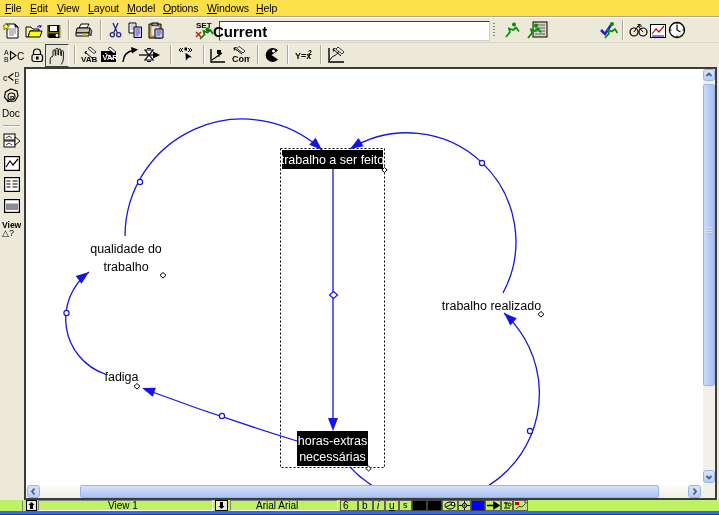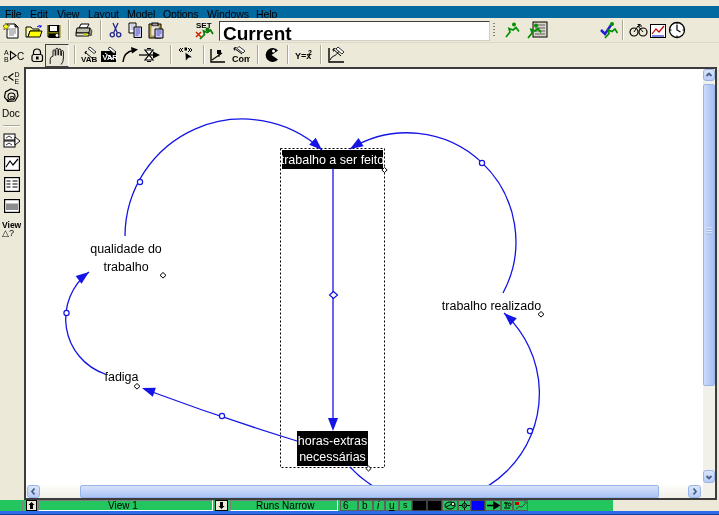--- a/index.html
+++ b/index.html
@@ -3,41 +3,41 @@
 <style>
 html,body{margin:0;padding:0}
 body{width:719px;height:515px;background:#ece9d8;font-family:"Liberation Sans",sans-serif;position:relative;overflow:hidden}
 .abs{position:absolute}
 .menu span{position:absolute;top:2px;font-size:10.5px;color:#000;letter-spacing:-0.1px}
 .menu u{text-decoration:underline}
 .sep1{position:absolute;width:2px;background:linear-gradient(90deg,#aca899 0 1px,#fff 1px 2px)}
 </style></head>
 <body>
 
-<div class="menu abs" style="left:0;top:6px;width:719px;height:18px;background:#0369a1">
+<div class="menu abs" style="left:0;top:0;width:719px;height:18px;background:#fde047">
 <span style="left:5px"><u>F</u>ile</span>
 <span style="left:30px"><u>E</u>dit</span>
 <span style="left:57px"><u>V</u>iew</span>
 <span style="left:88px"><u>L</u>ayout</span>
 <span style="left:127px"><u>M</u>odel</span>
 <span style="left:163px"><u>O</u>ptions</span>
 <span style="left:207px"><u>W</u>indows</span>
 <span style="left:256px"><u>H</u>elp</span>
 <div class="abs" style="left:0;top:16px;width:719px;height:1px;background:#aca899"></div>
 <div class="abs" style="left:0;top:17px;width:719px;height:1px;background:#fff"></div>
 </div>
 
 <div id="row1" class="abs" style="left:0;top:18px;width:719px;height:25px;background:#ece9d8">
 <div class="abs" style="left:0;top:24px;width:719px;height:1px;background:#dcd8c8"></div>
 <div class="sep1" style="left:68px;top:2px;height:20px"></div>
 <div class="sep1" style="left:100px;top:2px;height:20px"></div>
 <div class="sep1" style="left:622px;top:2px;height:20px"></div>
 
 <div class="abs" style="left:219px;top:3px;width:269px;height:18px;background:#fff;border:1px solid #404040;border-right-color:#d4d0c8;border-bottom-color:#d4d0c8"></div>
-<span class="abs" style="left:223px;top:5px;font-size:19px;font-weight:bold;color:#000">Current</span>
+<span class="abs" style="left:213px;top:5px;font-size:15px;font-weight:bold;color:#000">Current</span>
 <div class="abs" style="left:493px;top:5px;width:2px;height:14px;background:repeating-linear-gradient(#808080 0 1px,#ece9d8 1px 3px)"></div>
 
 <svg class="abs" style="left:3px;top:4px" width="17" height="17" viewBox="0 0 17 17">
 <path d="M4,2 h8 l3,3 v11 h-11 z" fill="#fff" stroke="#000"></path>
 <path d="M12,2 l3,3 h-3 z" fill="#808080" stroke="#000"></path>
 <g stroke="#808080">
         <path d="M6,7 h7 M6,9 h7 M6,11 h7 M6,13 h5"></path>
       </g>
 <path d="M3,1 l1.2,2.2 2.4,.4 -1.8,1.7 .5,2.4 -2.3,-1.2 -2.2,1.2 .5,-2.4 -1.8,-1.7 2.4,-.4 z" fill="#ffff00" stroke="#000" stroke-width=".5"></path>
 </svg>
@@ -359,34 +359,34 @@
 
 <g fill="#fff" stroke="#000" stroke-width="1">
 <path d="M163,272.5 l3,2.8 -3,2.8 -3,-2.8 z"></path>
 <path d="M541,311.5 l3,2.8 -3,2.8 -3,-2.8 z"></path>
 <path d="M137,383.5 l3,2.8 -3,2.8 -3,-2.8 z"></path>
 <path d="M384.5,167.5 l2.7,2.5 -2.7,2.5 -2.7,-2.5 z"></path>
 <path d="M368.5,466 l2.7,2.5 -2.7,2.5 -2.7,-2.5 z"></path>
 </g>
 </svg>
 
-<div id="statusbar" class="abs" style="left:0;top:500px;width:613px;height:11px;background:#22c55e;font-size:10px">
+<div id="statusbar" class="abs" style="left:0;top:500px;width:719px;height:11px;background:#bef264;font-size:10px">
 <div class="abs" style="left:22px;top:1px;width:1px;height:10px;background:#808080"></div>
 <div class="abs" style="left:26px;top:0px;width:11px;height:11px;border:1px solid #000;background:#ece9d8;box-sizing:border-box"></div>
 <svg class="abs" style="left:26px;top:0" width="11" height="11" viewBox="0 0 11 11">
       <path d="M5.5,2 L8.5,5 H7 v4 H4 V5 H2.5 z" fill="#000"></path>
     </svg>
 <div class="abs" style="left:38px;top:0px;width:175px;height:11px;border:1px solid #808080;border-bottom-color:#fff;border-right-color:#fff;box-sizing:border-box"></div>
 <span class="abs" style="left:108px;top:0px;color:#000">View 1</span>
 <div class="abs" style="left:215px;top:0px;width:13px;height:11px;border:1px solid #000;background:#ece9d8;box-sizing:border-box"></div>
 <svg class="abs" style="left:215px;top:0" width="13" height="11" viewBox="0 0 13 11">
       <path d="M6.5,9 L9.5,6 H8 V2 H5 v4 H3.5 z" fill="#000"></path>
     </svg>
 <div class="abs" style="left:230px;top:0px;width:108px;height:11px;border:1px solid #808080;border-bottom-color:#fff;border-right-color:#fff;box-sizing:border-box"></div>
-<span class="abs" style="left:256px;top:0px;color:#000">Runs Narrow</span>
+<span class="abs" style="left:256px;top:0px;color:#000">Arial Arial</span>
 <div class="abs" style="left:340px;top:0px;width:18px;height:11px;border:1px solid #606060;box-sizing:border-box"></div>
 <span class="abs" style="left:343px;top:0px;color:#000">6</span>
 <div class="abs" style="left:358px;top:0px;width:15px;height:11px;border:1px solid #606060;box-sizing:border-box"></div>
 <span class="abs" style="left:362px;top:0px;color:#000;font-size:10px">b</span>
 <div class="abs" style="left:373px;top:0px;width:12px;height:11px;border:1px solid #606060;box-sizing:border-box"></div>
 <span class="abs" style="left:377px;top:0px;color:#000;font-style:italic;font-size:10px">i</span>
 <div class="abs" style="left:385px;top:0px;width:14px;height:11px;border:1px solid #606060;box-sizing:border-box"></div>
 <span class="abs" style="left:389px;top:0px;color:#000;text-decoration:underline;font-size:10px">u</span>
 <div class="abs" style="left:399px;top:0px;width:13px;height:11px;border:1px solid #606060;box-sizing:border-box"></div>
 <span class="abs" style="left:403px;top:0px;color:#000;font-size:9px">s</span>

